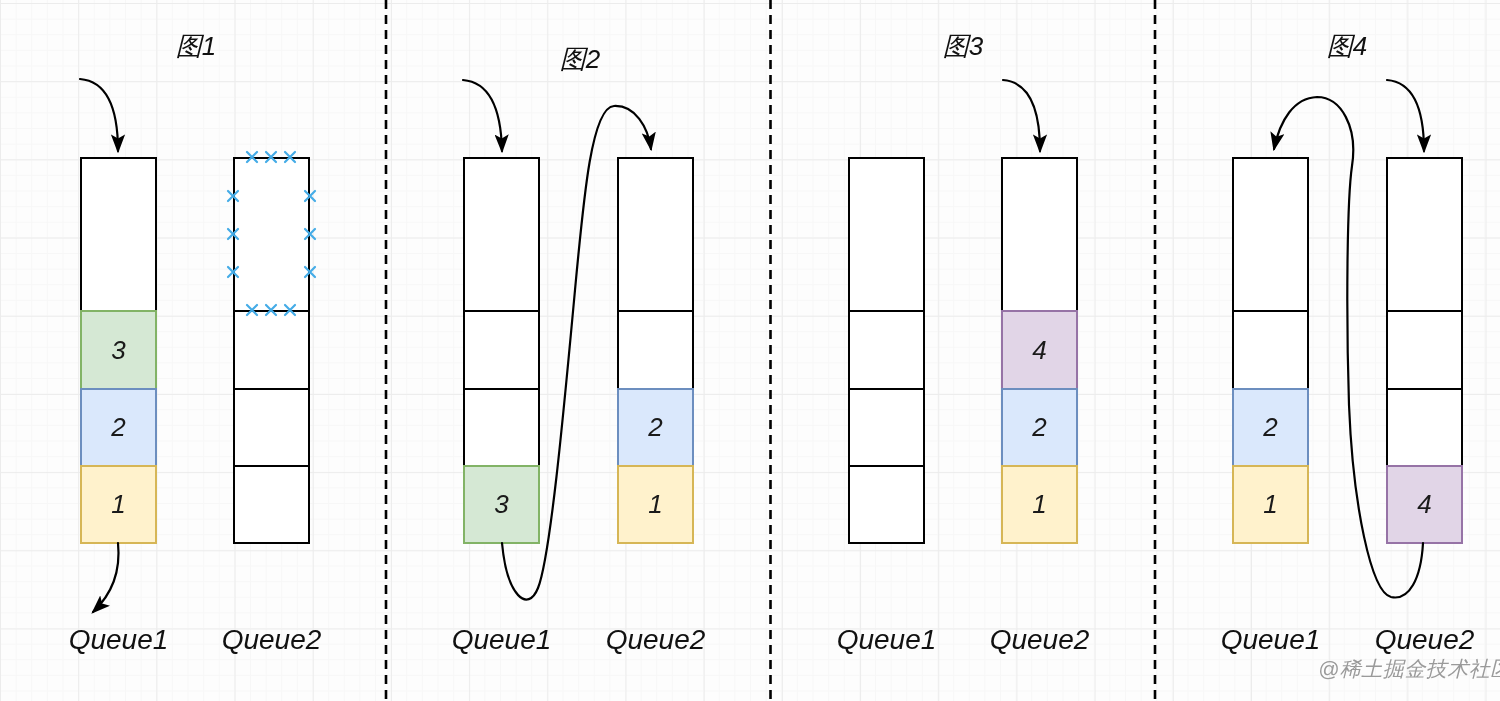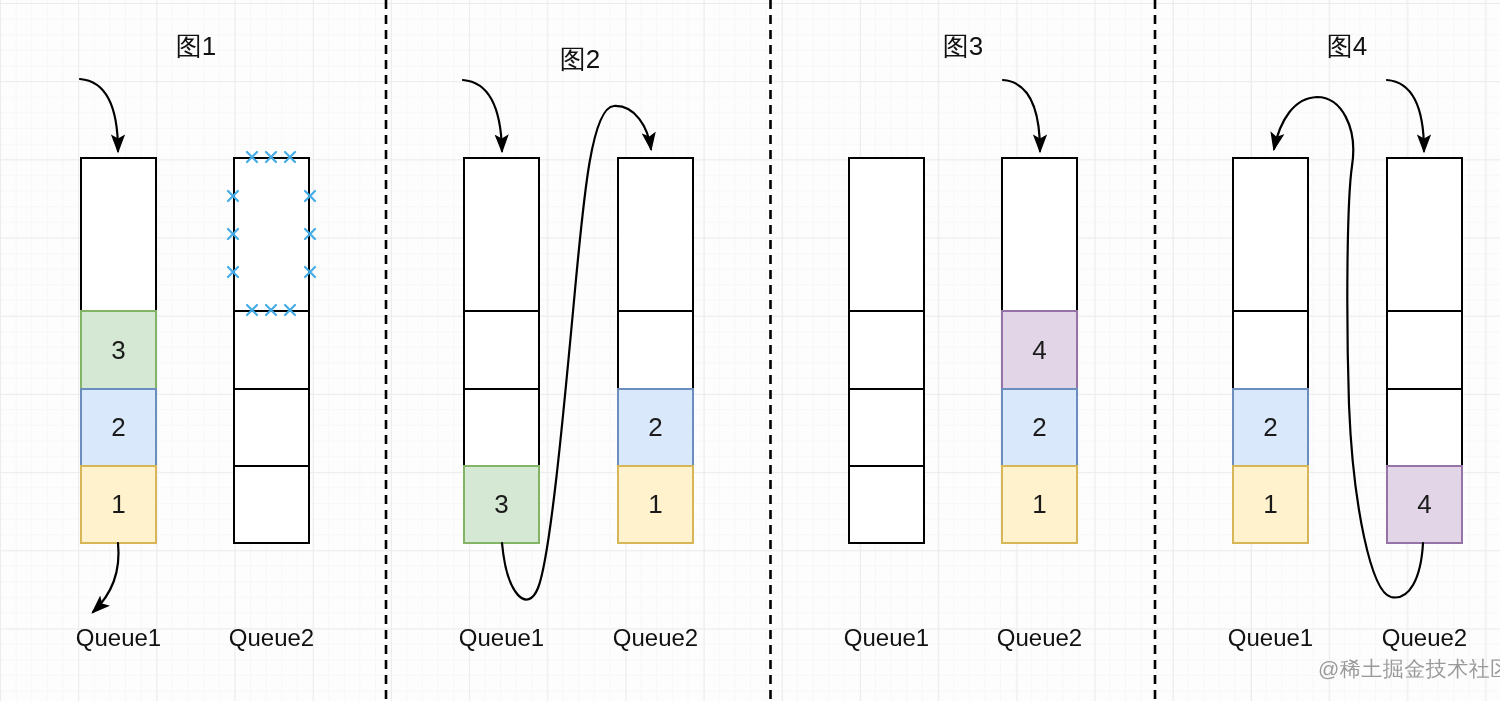--- a/index.html
+++ b/index.html
@@ -7,35 +7,36 @@
     position:relative;width:1500px;height:701px;overflow:hidden;
     font-family:"Liberation Sans","DejaVu Sans",sans-serif;
     background-color:#fdfdfd;
     background-image:
       linear-gradient(to bottom,#ececec 1px,transparent 1px),
       linear-gradient(to right,#ececec 1px,transparent 1px),
       linear-gradient(to bottom,#f7f7f7 1px,transparent 1px),
       linear-gradient(to right,#f7f7f7 1px,transparent 1px);
     background-size:78.2px 78.2px,78.2px 78.2px,15.64px 15.64px,15.64px 15.64px;
     background-position:0 3px,0 0,0 3px,0 0;
+    font-style:italic;
   }
   .panel-title{
     position:absolute;transform:translateX(-50%);
     font-size:26px;color:#111;white-space:nowrap;
   }
   .queue{position:absolute;left:0;top:0;}
   .cell{
     position:absolute;box-sizing:border-box;
     border:2px solid #000;background:#fff;
     display:flex;align-items:center;justify-content:center;
     font-size:26px;color:#1a1a1a;
   }
   .queue-label{
     position:absolute;transform:translateX(-50%);
-    font-size:24px;color:#111;white-space:nowrap;
+    font-size:28px;color:#111;white-space:nowrap;
   }
   .watermark{
     position:absolute;left:1318px;top:655px;
     font-size:21px;color:#9a9a9a;letter-spacing:0.5px;white-space:nowrap;
   }
   svg.overlay{position:absolute;left:0;top:0;pointer-events:none;}
   svg.overlay path.arrow{fill:none;stroke:#000;stroke-width:2.2;stroke-linecap:round;}
   svg.overlay line.sep{stroke:#000;stroke-width:2.6;}
 </style>
 </head>

